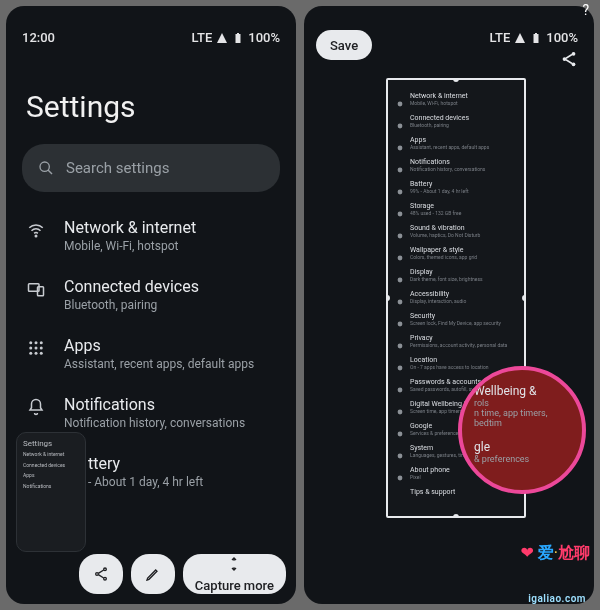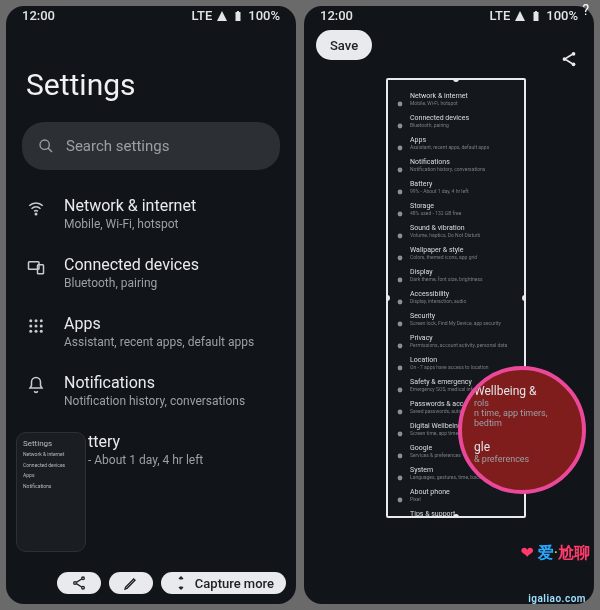--- a/index.html
+++ b/index.html
@@ -22,21 +22,21 @@
     width: 290px;
     height: 598px;
     position: relative;
     overflow: hidden;
     color: #e4e4e6;
   }
   .status-bar {
     display: flex;
     justify-content: space-between;
     align-items: center;
-    padding: 2px 16px 4px 16px;
+    padding: 24px 16px 4px 16px;
     font-size: 13px;
     font-weight: 500;
   }
   .status-right { display: flex; align-items: center; gap: 4px; }
   .status-right svg { width: 12px; height: 12px; }
 
   
   .page-title { font-size: 30px; font-weight: 400; padding: 40px 20px 20px 20px; color: #f1f1f1; }
   .search {
     margin: 0 16px 14px 16px;
@@ -85,26 +85,27 @@
     left: 0; right: 0;
     display: flex;
     justify-content: flex-end;
     gap: 8px;
     padding: 0 10px;
   }
   .pill {
     background: #e8eaed;
     color: #202124;
     border-radius: 18px;
-    height: 22px;
+    height: 40px;
     display: flex;
     align-items: center;
     justify-content: center;
     font-size: 13px;
     font-weight: 500;
+    flex-direction: column;
   }
   .pill.icon-only { width: 44px; }
   .pill.capture { padding: 0 12px; gap: 6px; }
   .pill svg { width: 16px; height: 16px; }
 
   
   .save-pill {
     position: absolute;
     top: 24px; left: 12px;
     background: #e8eaed; color: #202124;
@@ -466,29 +467,20 @@
             <div class="ls-text">
               <div class="ls-title">Location</div>
               <div class="ls-sub">On - 7 apps have access to location</div>
             </div>
           </div>
           <div class="ls-row">
             <span class="ls-icon"><svg viewBox="0 0 10 10" fill="currentColor">
                 <circle cx="5" cy="5" r="3"></circle>
               </svg></span>
             <div class="ls-text">
-              <div class="ls-title">Safety &amp; emergency</div>
-              <div class="ls-sub">Emergency SOS, medical info, alerts</div>
-            </div>
-          </div>
-          <div class="ls-row">
-            <span class="ls-icon"><svg viewBox="0 0 10 10" fill="currentColor">
-                <circle cx="5" cy="5" r="3"></circle>
-              </svg></span>
-            <div class="ls-text">
               <div class="ls-title">Passwords &amp; accounts</div>
               <div class="ls-sub">Saved passwords, autofill, synced accounts</div>
             </div>
           </div>
           <div class="ls-row">
             <span class="ls-icon"><svg viewBox="0 0 10 10" fill="currentColor">
                 <circle cx="5" cy="5" r="3"></circle>
               </svg></span>
             <div class="ls-text">
               <div class="ls-title">Digital Wellbeing &amp; controls</div>

